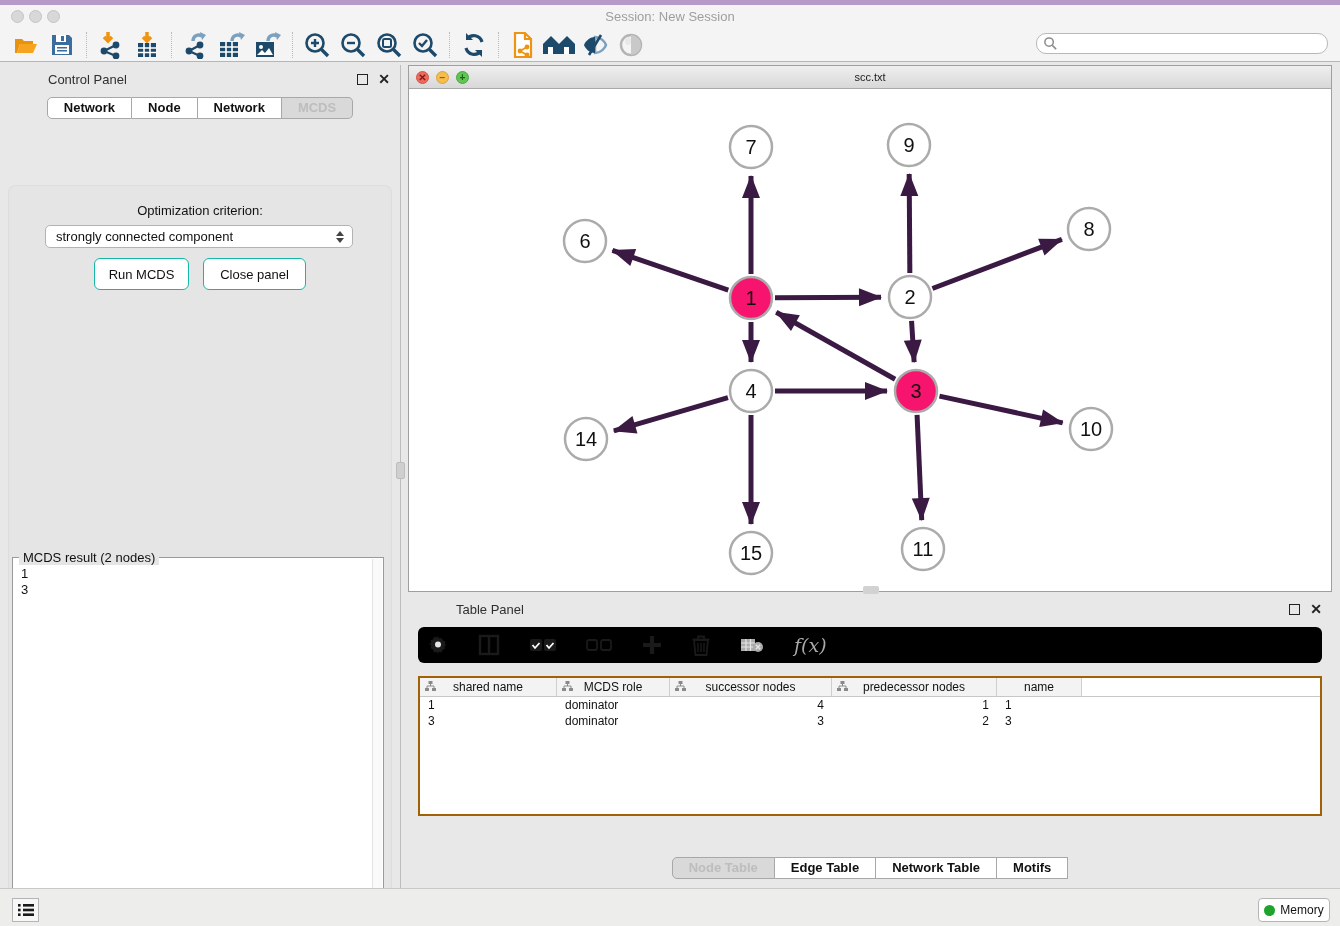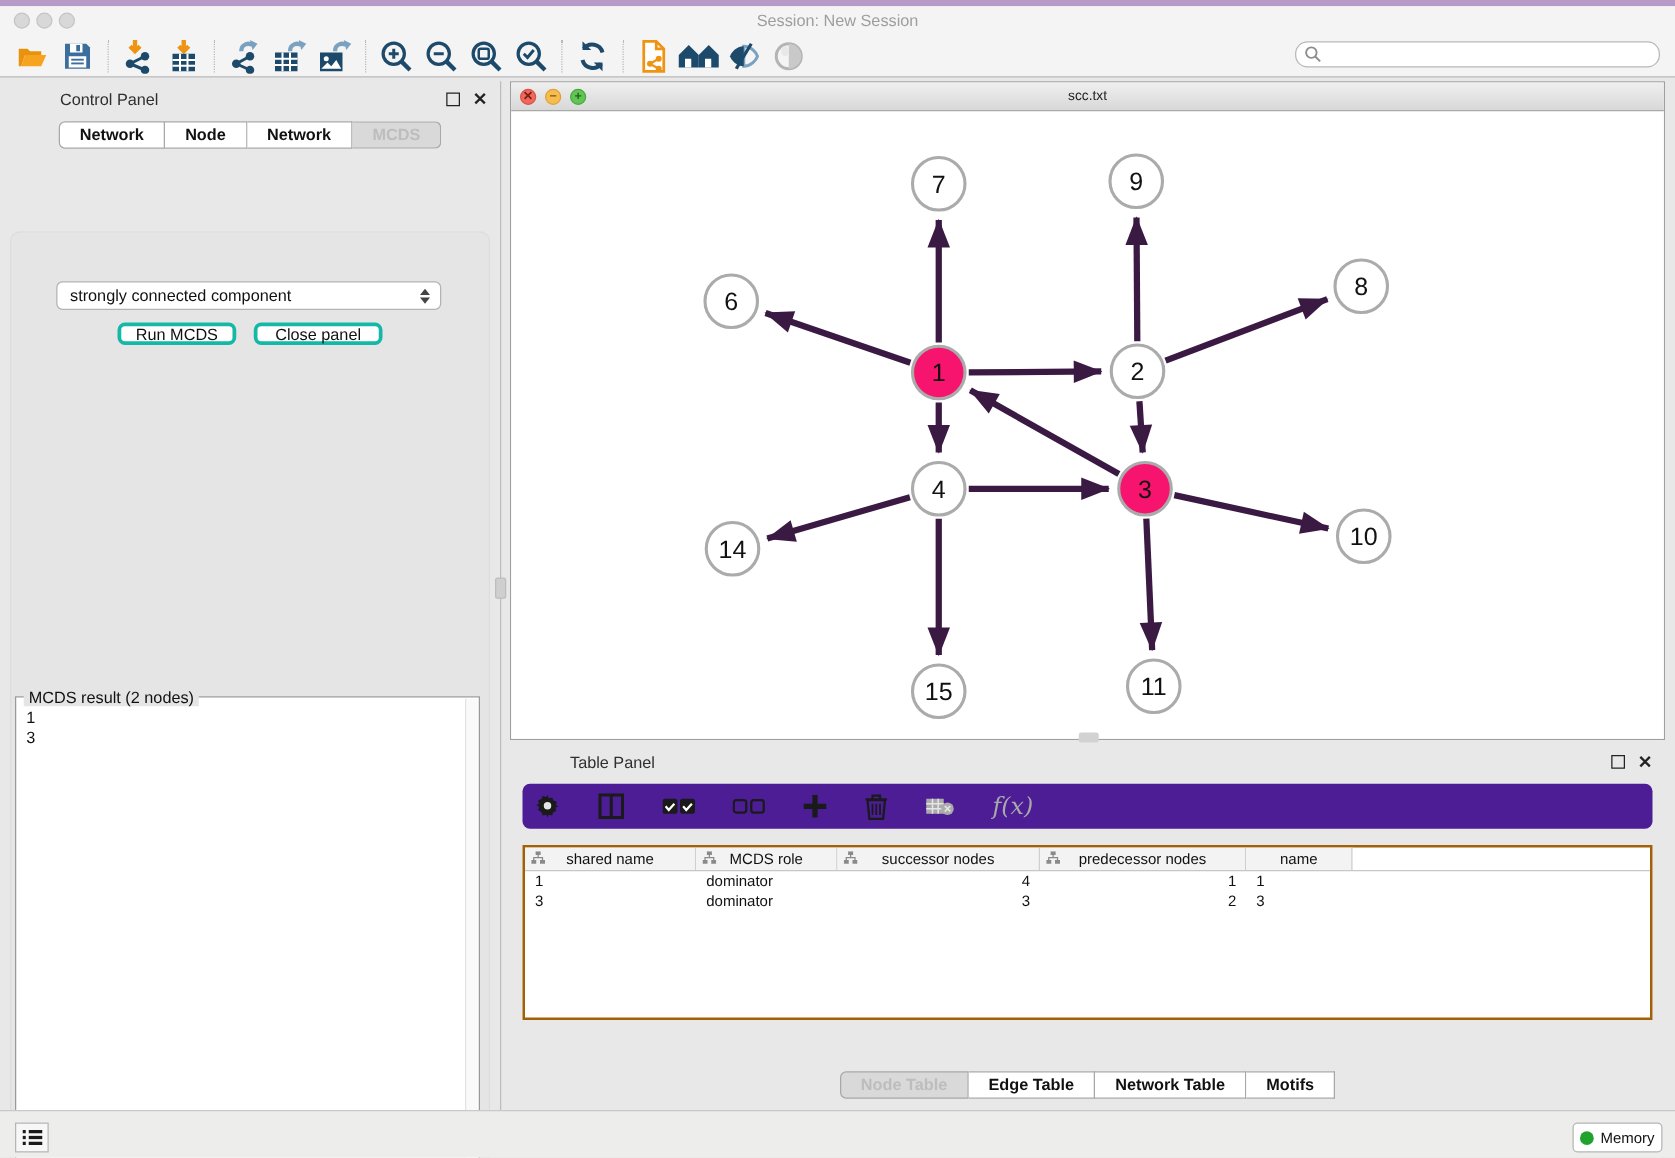--- a/index.html
+++ b/index.html
@@ -28,21 +28,21 @@
   .seg { height:22px; line-height:20px; padding:0 16px; background:#fff; border:1px solid #a8a8a8; border-left:none; font-size:13px; font-weight:bold; color:#111; }
   .seg:first-child { border-left:1px solid #a8a8a8; border-radius:5px 0 0 5px; }
   .seg.seg-active { background:#d9d9d9; color:#bdbdbd; border-radius:0 5px 5px 0; }
   #cp-inner { left:8px; top:120px; width:384px; height:758px; background:#e6e5e5; border-radius:8px; box-shadow:0 0 0 1px #dddddc inset; }
   #opt-label { width:100%; text-align:center; top:18px; font-size:13px; color:#111; }
   #criterion-select { left:37px; top:40px; width:308px; height:23px; background:#fff; border:1px solid #b3b3b3; border-radius:5px; display:flex; align-items:center; font-size:13px; padding-left:10px; color:#111; }
   .stepper { margin-left:auto; margin-right:8px; display:flex; flex-direction:column; gap:2px; }
   .stepper i { width:0; height:0; border-left:4px solid transparent; border-right:4px solid transparent; display:block; }
   .step-up { border-bottom:5px solid #444; }
   .step-down { border-top:5px solid #444; }
-  .cp-btn { top:73px; height:18px; background:#fff; border:3px solid #14b8a6; border-radius:6px; font-size:13px; color:#111; display:flex; align-items:center; justify-content:center; }
+  .cp-btn { top:73px; height:32px; background:#fff; border:1px solid #14b8a6; border-radius:6px; font-size:13px; color:#111; display:flex; align-items:center; justify-content:center; }
   #run-btn { left:86px; width:95px; }
   #close-panel-btn { left:195px; width:103px; }
   #mcds-fieldset { left:4px; top:372px; width:372px; height:382px; border:1px solid #9a9a9a; background:#fff; }
   #mcds-legend { position:absolute; top:-8px; left:6px; background:#e6e5e5; padding:0 4px; font-size:13px; color:#111; }
   #mcds-list { position:absolute; left:0; top:2px; right:12px; bottom:2px; padding:6px 8px; font-size:13px; color:#111; line-height:16px; overflow:hidden; }
   #mcds-scroll { position:absolute; right:1px; top:1px; bottom:1px; width:10px; background:#fafafa; border-left:1px solid #e3e3e3; }
   #cp-splitter { left:396px; top:462px; width:9px; height:17px; background:#cfcfcf; border:1px solid #bdbdbd; border-radius:2px; }
 
   
   #network-window { left:408px; top:65px; width:924px; height:527px; border:1px solid #9f9f9f; background:#fff; }
@@ -50,21 +50,21 @@
   #nw-title { position:absolute; width:100%; text-align:center; font-size:11px; color:#1c1c1c; }
   .mac-dot { width:13px; height:13px; border-radius:50%; margin-left:7px; display:flex; align-items:center; justify-content:center; font-size:10px; font-weight:bold; line-height:13px; z-index:2; }
   .mac-red { background:#ee6a5e; border:1px solid #d95348; color:#7e1b12; }
   .mac-yellow { background:#f5bd4e; border:1px solid #dfa13a; color:#90591a; }
   .mac-green { background:#61c455; border:1px solid #4aa93f; color:#1d6417; }
   #graph-canvas { width:922px; height:502px; background:#fff; }
   #nw-splitter { left:863px; top:586px; width:16px; height:8px; background:#d2d2d2; border-radius:2px; }
 
   
   #table-panel { left:408px; top:595px; width:924px; height:292px; background:#e9e8e8; }
-  #tp-toolbar { position:absolute; left:10px; top:32px; width:904px; height:36px; background:#4c1d95; border-radius:6px; display:flex; align-items:center; padding-left:10px; gap:30px; }
+  #tp-toolbar { position:absolute; left:10px; top:32px; width:904px; height:36px; background:#000000; border-radius:6px; display:flex; align-items:center; padding-left:10px; gap:30px; }
   .tp-icon { display:flex; align-items:center; justify-content:center; }
   #fx-icon { font-family:"DejaVu Serif", serif; font-style:italic; font-size:19px; color:#a9a9a9; }
   #node-table { position:absolute; left:10px; top:81px; width:904px; height:140px; background:#fff; border:2px solid #a16207; overflow:hidden; }
   #nt-header { display:flex; height:19px; border-bottom:1px solid #c7c7c7; font-size:12px; color:#111; }
   .nt-hcell { background:#f3f3f3; border-right:1px solid #cfcfcf; display:flex; align-items:center; justify-content:center; position:relative; }
   .nt-hcell .hicon { position:absolute; left:5px; top:3px; }
   .nt-row { display:flex; height:16px; font-size:12px; color:#111; }
   .nt-cell { padding:1px 8px 0 8px; white-space:nowrap; overflow:hidden; }
   #tp-tabs-row { position:absolute; left:0; right:0; top:262px; display:flex; justify-content:center; }
   #tp-tabs-row .seg { font-weight:bold; }
@@ -237,20 +237,21 @@
     <span class="win-float"></span>
     <span class="win-close">✕</span>
   </div>
   <div class="seg-row" id="cp-tabs">
       <div class="seg">Network</div>
       <div class="seg">Node</div>
       <div class="seg">Network</div>
       <div class="seg seg-active">MCDS</div>
     </div>
   <div id="cp-inner" class="abs">
+    <div id="opt-label" class="abs">Optimization criterion:</div>
     <div id="criterion-select" class="abs">
       <span>strongly connected component</span>
       <span class="stepper">
           <i class="step-up"></i>
           <i class="step-down"></i>
         </span>
     </div>
     <div id="run-btn" class="cp-btn abs">Run MCDS</div>
     <div id="close-panel-btn" class="cp-btn abs">Close panel</div>
     <div id="mcds-fieldset" class="abs">

